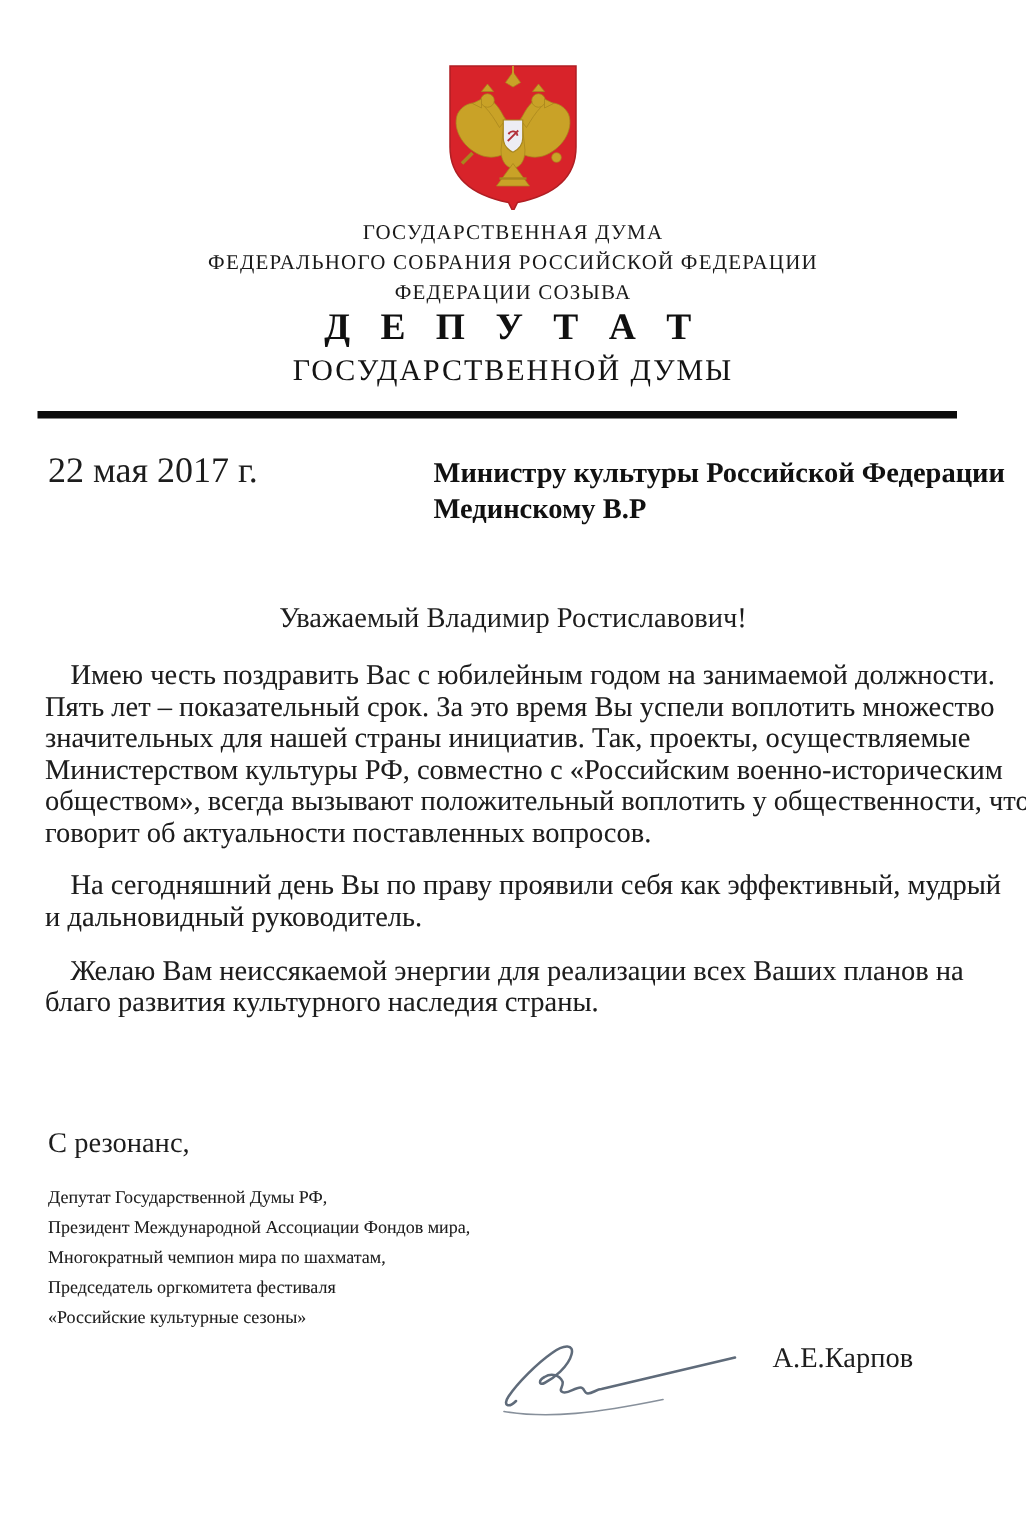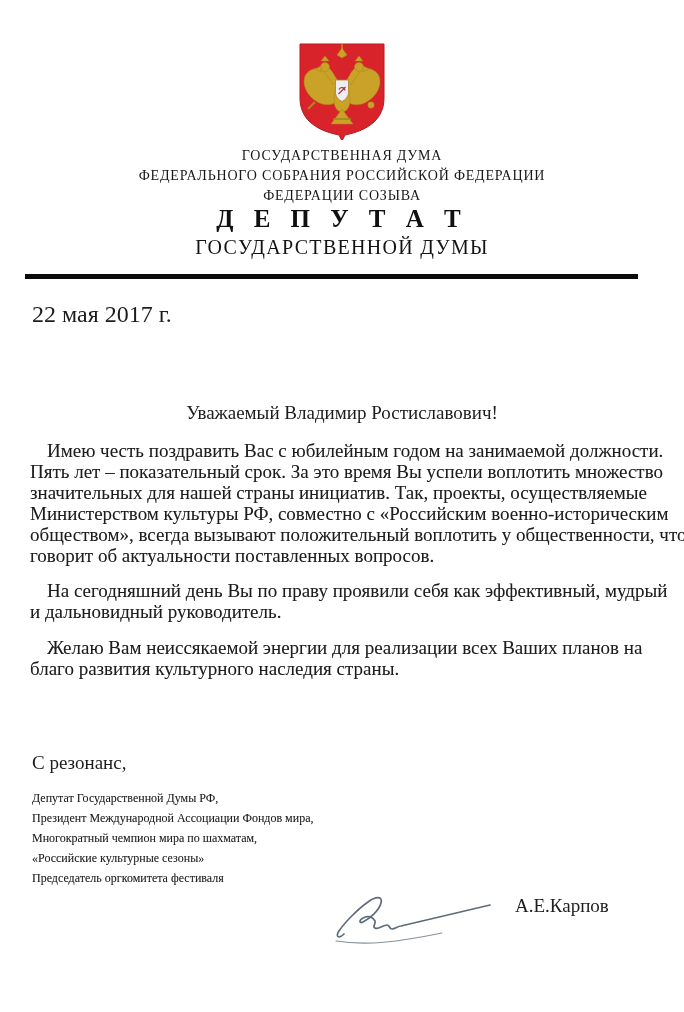--- a/index.html
+++ b/index.html
@@ -71,20 +71,24 @@
     <div>ФЕДЕРАЛЬНОГО СОБРАНИЯ РОССИЙСКОЙ ФЕДЕРАЦИИ</div>
     <div>ФЕДЕРАЦИИ СОЗЫВА</div>
   </div>
 
   <div class="abs center dep-title">Д Е П У Т А Т</div>
   <div class="abs center dep-sub">ГОСУДАРСТВЕННОЙ ДУМЫ</div>
 
   <div class="abs rule"></div>
 
   <div class="abs date">22 мая 2017 г.</div>
+  <div class="abs recipient">
+    <div>Министру культуры Российской Федерации</div>
+    <div>Мединскому В.Р</div>
+  </div>
 
   <div class="abs center salutation">Уважаемый Владимир Ростиславович!</div>
 
   <div class="abs para p1">
     <div class="indent">Имею честь поздравить Вас с юбилейным годом на занимаемой должности.</div>
     <div>Пять лет – показательный срок. За это время Вы успели воплотить множество</div>
     <div>значительных для нашей страны инициатив. Так, проекты, осуществляемые</div>
     <div>Министерством культуры РФ, совместно с «Российским военно-историческим</div>
     <div>обществом»,  всегда вызывают положительный воплотить у общественности, что</div>
     <div>говорит об актуальности поставленных вопросов.</div>
@@ -99,22 +103,22 @@
     <div class="indent">Желаю Вам неиссякаемой энергии для реализации всех Ваших планов на</div>
     <div>благо развития культурного наследия страны.</div>
   </div>
 
   <div class="abs valediction">С резонанс,</div>
 
   <div class="abs signer-titles">
     <div>Депутат Государственной Думы РФ,</div>
     <div>Президент Международной Ассоциации Фондов мира,</div>
     <div>Многократный чемпион мира по шахматам,</div>
+    <div>Председатель оргкомитета фестиваля</div>
     <div>«Российские культурные сезоны»</div>
-    <div>Председатель оргкомитета фестиваля</div>
   </div>
 
   <svg class="abs signature" viewBox="0 0 168 60" aria-hidden="true">
     <g fill="none" stroke-linecap="round" stroke-linejoin="round" stroke="#5F6B7A">
       <path stroke-width="1.7" d="M14 46 C9 51 5 49 9 43 C15 34 28 21 38 14 C46 8 53 8 51 15 C49 23 39 31 33 34 C29 36 29 32 33 30 C38 27 43 29 45 33 C46 36 42 39 45 40 C48 42 53 37 57 37 C60 37 59 41 62 41 C65 41 68 38 71 38 L160 17"></path>
       <path stroke-width="1.1" opacity="0.75" d="M6 53 C36 58 68 54 112 45"></path>
     </g>
   </svg>
 
   <div class="abs signer-name">А.Е.Карпов</div>

